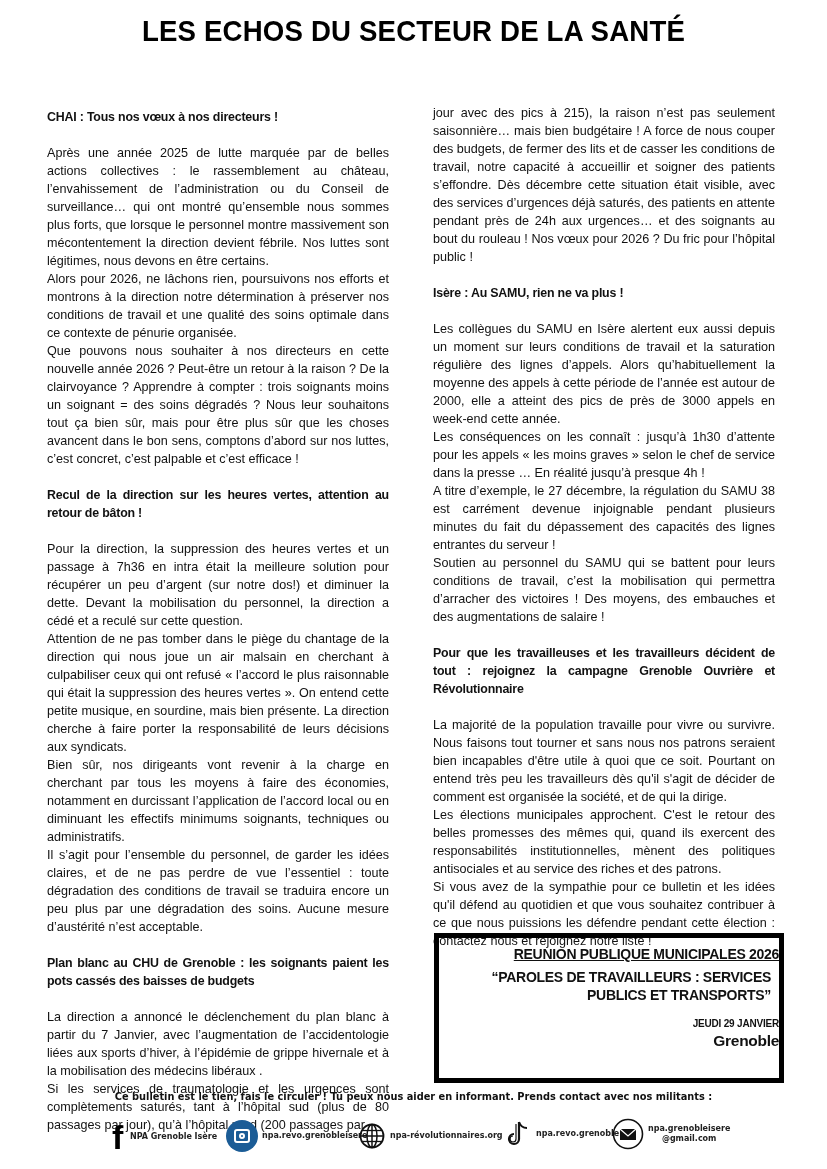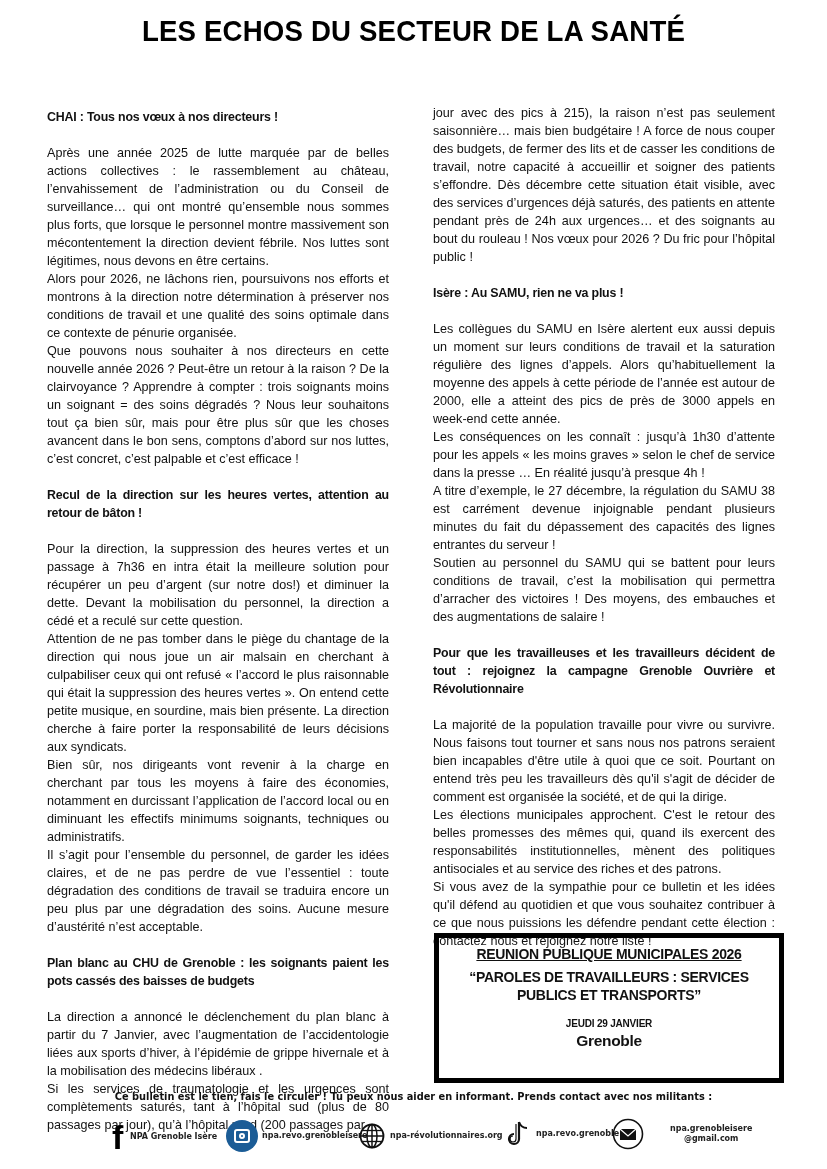--- a/index.html
+++ b/index.html
@@ -4,23 +4,23 @@
 <style>
   html, body { margin: 0; padding: 0; background: #ffffff; }
   body { width: 827px; height: 1169px; position: relative; overflow: hidden; font-family: "Liberation Sans", sans-serif; color: #111; }
   .title { position: absolute; top: 14px; left: 0; width: 827px; text-align: center; font-family: "Liberation Sans", sans-serif; font-weight: bold; font-size: 30px; letter-spacing: 0.2px; color: #000; transform: scaleX(0.92); }
   .col { position: absolute; top: 64px; width: 342px; font-size: 12.6px; line-height: 18px; text-align: justify; margin-top: 44px; }
   .col.left { left: 47px; }
   .col.right { left: 433px; top: 60px; }
   .col p { margin: 0; }
   .col h3 { margin: 0; font-size: 12.4px; font-weight: bold; line-height: 18px; text-align: justify; letter-spacing: -0.2px; }
   .gap { height: 18px; }
-  .event-box { position: absolute; left: 434px; top: 933px; width: 350px; height: 150px; border: 5px solid #000; box-sizing: border-box; text-align: center; font-weight: bold; color: #111; }
+  .event-box { position: absolute; left: 434px; top: 933px; width: 350px; height: 150px; border: 5px solid #000; box-sizing: border-box; text-align: right; font-weight: bold; color: #111; }
   .event-box .e1 { margin-top: 8px; font-size: 14px; text-decoration: underline; letter-spacing: -0.3px; }
-  .event-box .e2 { margin-top: 6px; font-size: 14px; line-height: 18px; letter-spacing: -0.3px; padding: 0 0; }
+  .event-box .e2 { margin-top: 6px; font-size: 14px; line-height: 18px; letter-spacing: -0.3px; padding: 0 8px; }
   .event-box .e3 { margin-top: 14px; font-size: 10px; letter-spacing: -0.2px; }
   .event-box .e4 { margin-top: 2px; font-size: 15.5px; line-height: 20px; letter-spacing: -0.3px; }
   .footer-line { position: absolute; top: 1091px; left: 0; width: 827px; text-align: center; font-family: "DejaVu Sans", sans-serif; font-weight: bold; font-size: 9.8px; color: #111; }
   .socials { position: absolute; top: 1118px; left: 112px; width: 620px; height: 42px; }
   .soc { position: absolute; display: flex; align-items: center; font-family: "DejaVu Sans", sans-serif; font-weight: bold; font-size: 8px; color: #222; }
   .soc .lbl { margin-left: 4px; line-height: 10px; }
   .icon-fb { font-family: "Liberation Sans", sans-serif; font-weight: bold; font-size: 34px; color: #000; line-height: 34px; width: 14px; }
   .icon-ig { width: 32px; height: 32px; border-radius: 50%; background: #1b5c96; display: flex; align-items: center; justify-content: center; }
   .icon-ig .sq { width: 16px; height: 14px; border: 2px solid #fff; border-radius: 3px; position: relative; box-sizing: border-box; }
   .icon-ig .sq::after { content: ""; position: absolute; left: 3px; top: 2px; width: 6px; height: 6px; border: 2px solid #fff; border-radius: 50%; box-sizing: border-box; }
@@ -104,21 +104,21 @@
   <div class="soc" style="left:392px; top:2px;">
     <span class="icon-circle">
       <svg width="24" height="30" viewBox="0 0 24 30">
         <path d="M13 3 L13 20 A5 5 0 1 1 8 15" fill="none" stroke="#111" stroke-width="2.2"></path>
         <path d="M13 3 Q15 9 21 9" fill="none" stroke="#111" stroke-width="2"></path>
         <path d="M10 5 L10 20 A3 3 0 1 1 7 17" fill="none" stroke="#111" stroke-width="1.2"></path>
       </svg>
     </span>
     <span class="lbl">npa.revo.grenoble</span>
   </div>
-  <div class="soc" style="left:500px; top:0px;gap:22px;">
+  <div class="soc" style="left:500px; top:0px;">
     <span class="icon-circle" style="width:32px;height:32px;">
       <svg width="32" height="32" viewBox="0 0 32 32">
         <circle cx="16" cy="16" r="14.5" fill="none" stroke="#111" stroke-width="1.6"></circle>
         <rect x="8" y="11" width="16" height="11" fill="#111"></rect>
         <path d="M8 11 L16 18 L24 11" fill="none" stroke="#fff" stroke-width="1.2"></path>
       </svg>
     </span>
     <span class="lbl" style="text-align:center;">
       <span>npa.grenobleisere</span><br>
       <span>@gmail.com</span>

